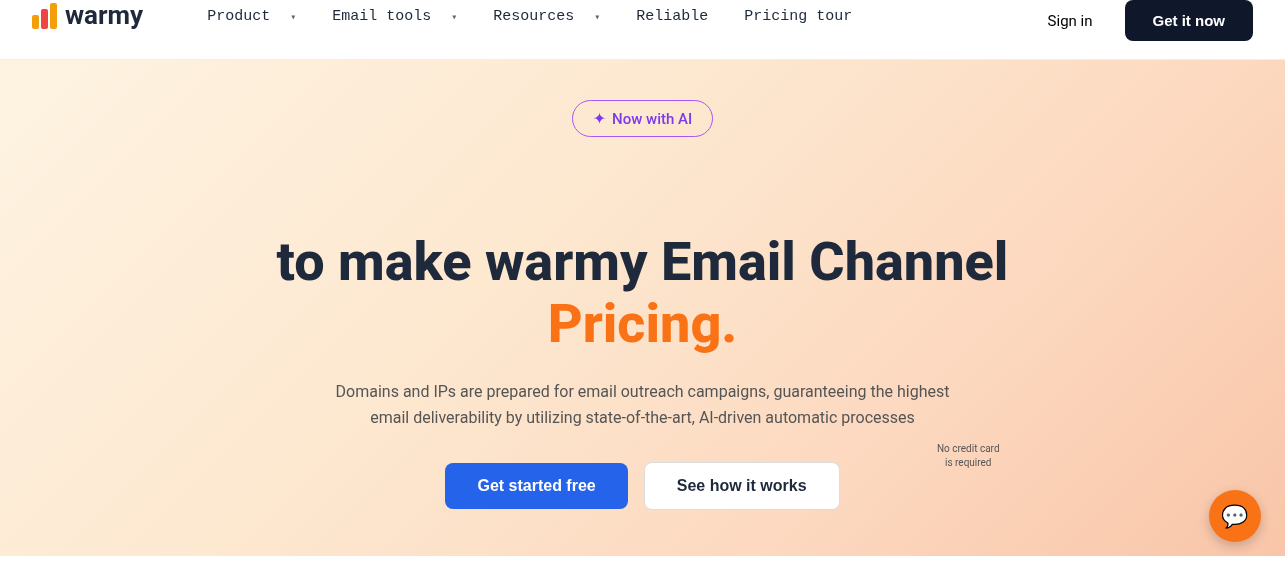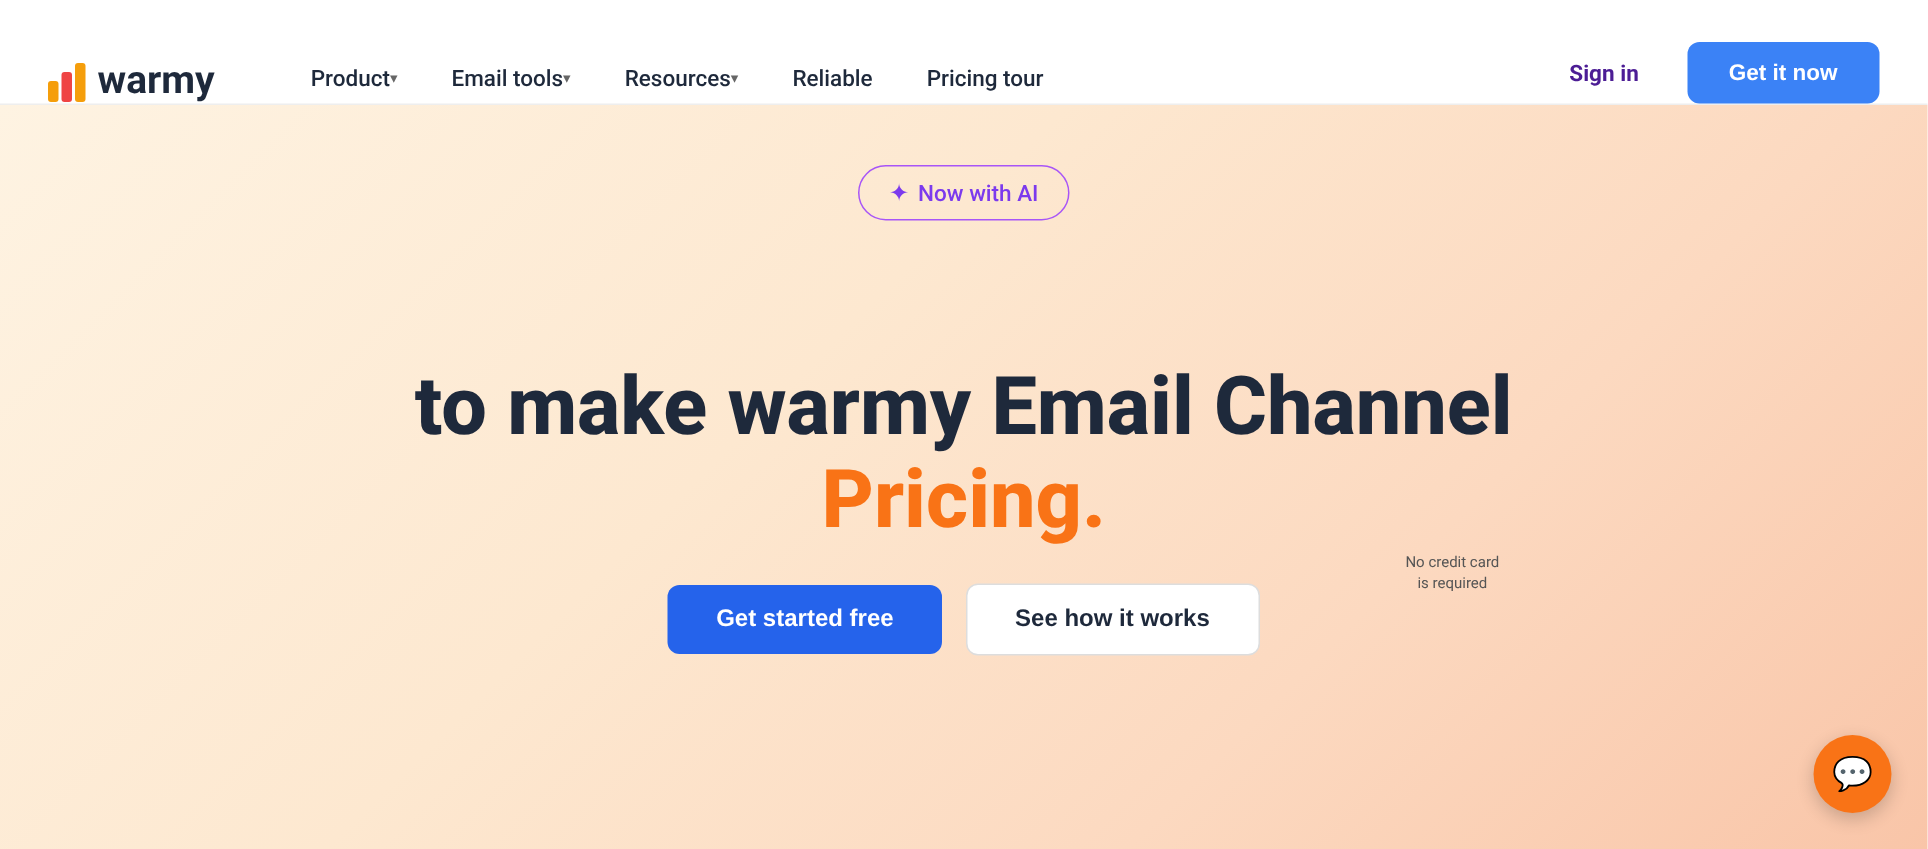--- a/index.html
+++ b/index.html
@@ -11,22 +11,22 @@
     body {
       font-family: -apple-system, BlinkMacSystemFont, 'Segoe UI', Roboto, sans-serif;
       width: 1285px;
       height: 566px;
       overflow: hidden;
     }
 
     
     .navbar {
       display: flex;
-      align-items: flex-end;
-      height: 70px;
+      align-items: flex-start;
+      height: 60px;
       background: #ffffff;
       border-bottom: 1px solid #eee;
       padding: 0 32px;
       position: relative;
       z-index: 10;
     }
 
     .logo-area {
       display: flex;
       align-items: center;
@@ -70,52 +70,53 @@
     .nav-links {
       display: flex;
       align-items: center;
       gap: 4px;
       flex: 1;
     }
 
     .nav-item {
       display: flex;
       align-items: center;
-      gap: 0;
+      gap: 20px;
       padding: 8px 16px;
       font-size: 15px;
       font-weight: 500;
       color: #1e293b;
       cursor: pointer;
       border-radius: 6px;
       white-space: nowrap;
+      font-family: Liberation Mono, monospace;
     }
 
     .nav-item .chevron {
       font-size: 10px;
       color: #666;
     }
 
     .nav-right {
       display: flex;
       align-items: center;
       gap: 16px;
       margin-left: auto;
     }
 
     .sign-in-btn {
       font-size: 15px;
-      font-weight: 700;
-      color: #4c1d95;
+      font-weight: 400;
+      color: #000000;
       cursor: pointer;
       padding: 8px 16px;
     }
 
     .get-it-now-btn {
-      background: #3b82f6;
+      background: #0f172a;
       color: #ffffff;
       font-size: 15px;
       font-weight: 600;
       padding: 12px 28px;
       border-radius: 8px;
       cursor: pointer;
       border: none;
       white-space: nowrap;
     }
 
@@ -279,20 +280,21 @@
   <div class="now-with-ai-badge">
     <span class="ai-sparkle">✦</span>
     <span>Now with AI</span>
   </div>
 
   <h1 class="hero-headline">
     <br>
     <span>to make warmy Email Channel </span><span class="reliable">Pricing.</span>
   </h1>
 
+  <p class="hero-subtext">Domains and IPs are prepared for email outreach campaigns, guaranteeing the highest email deliverability by utilizing state-of-the-art, AI-driven automatic processes</p>
 
   <div class="hero-bottom">
     <button class="cta-primary">Get started free</button>
     <button class="cta-secondary">See how it works</button>
     <div class="no-credit-card">
       <span>No credit card</span><br>
       <span>is required</span>
     </div>
   </div>
 </section>

